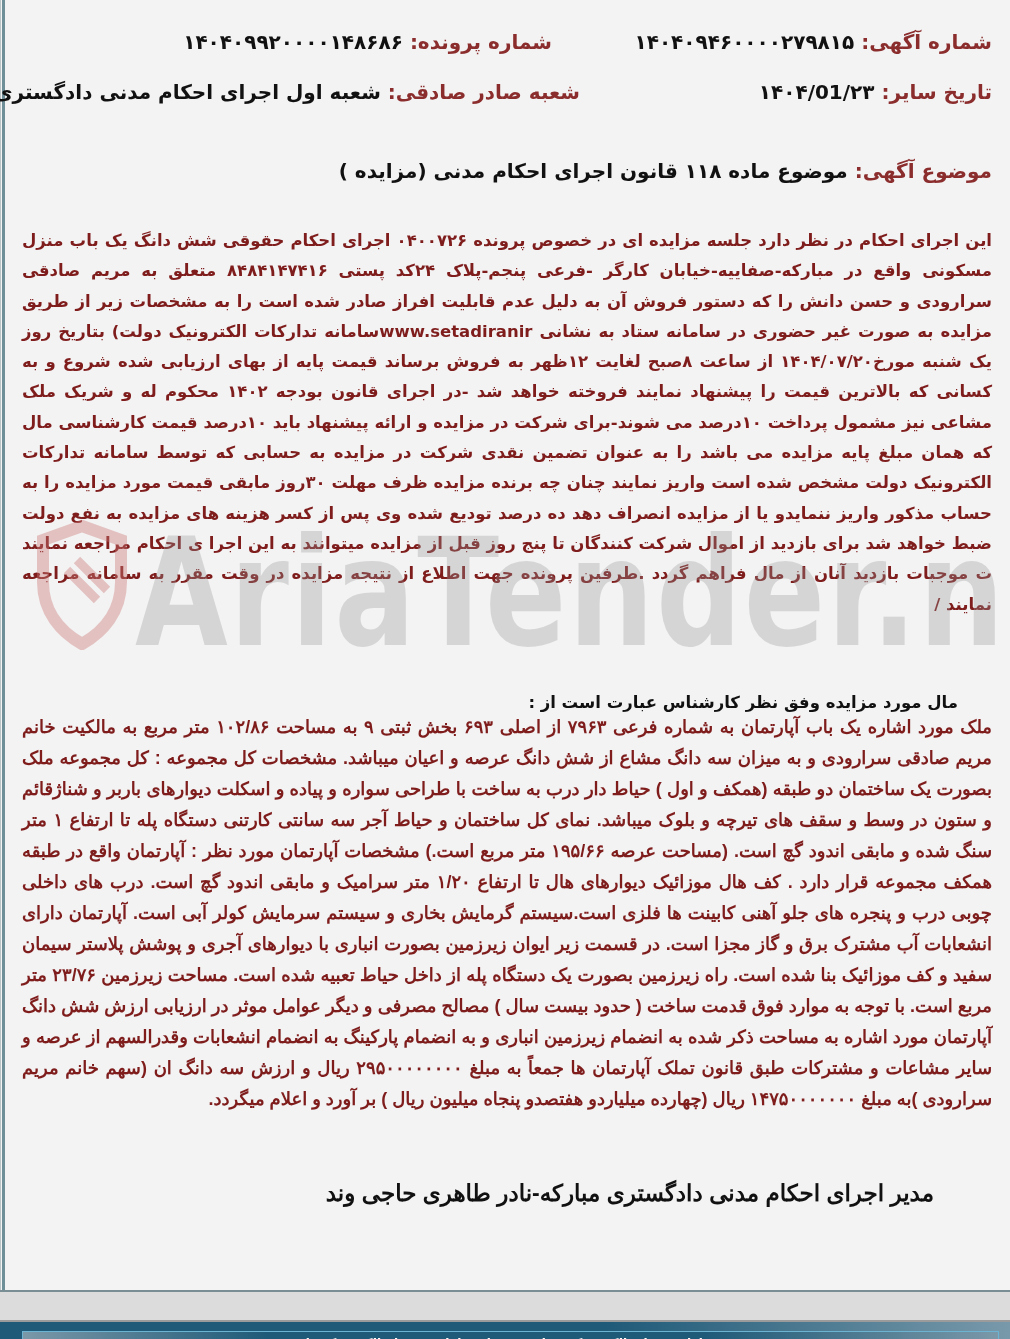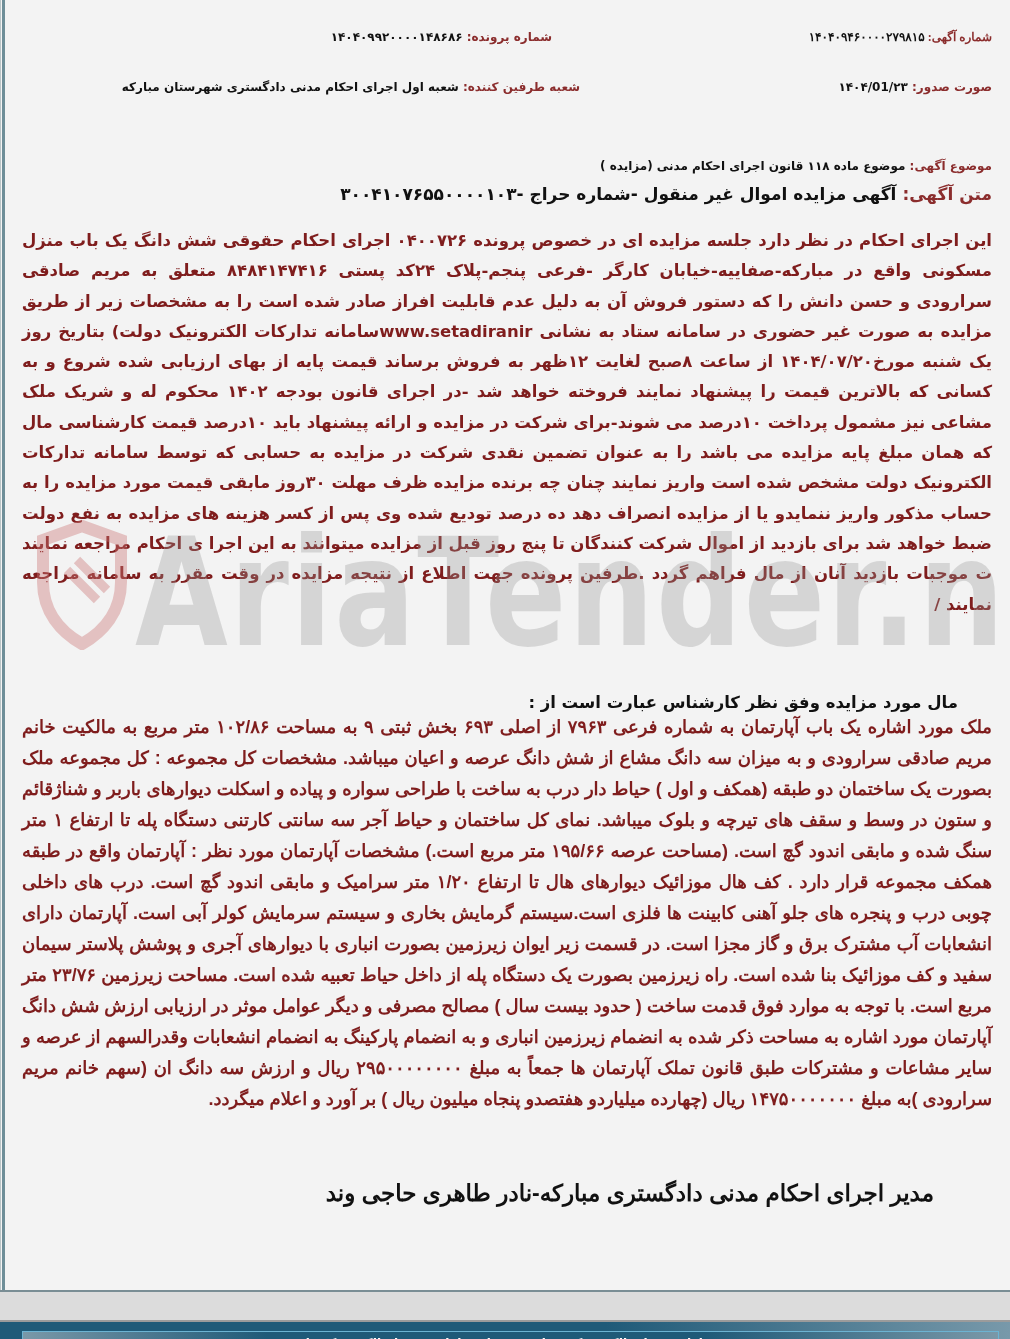--- a/index.html
+++ b/index.html
@@ -7,25 +7,25 @@
       width: 1010px; height: 1339px; overflow: hidden;
       background: #f3f3f3;
       font-family: "DejaVu Sans", sans-serif;
       position: relative;
     }
     .left-edge {
       position: absolute; left: 0; top: 0; width: 5px; height: 1290px;
       background: linear-gradient(to right, #b8c4c6 0 1px, #f3f3f3 1px 2px, #6e8e98 2px 5px);
     }
     .page { position: absolute; left: 5px; top: 0; width: 1005px; height: 1290px; direction: rtl; }
-    .meta-row { position: absolute; font-size: 12px; font-weight: bold; color: #111; white-space: nowrap; }
+    .meta-row { position: absolute; font-size: 20px; font-weight: bold; color: #111; white-space: nowrap; }
     .label { color: #8b2d2d; font-weight: bold; }
     .val { color: #111; }
     .num { letter-spacing: 0.5px; }
-    #ad-no { right: 18px; top: 30px; font-family: Liberation Serif, serif; }
+    #ad-no { right: 18px; top: 30px; }
     #file-no { right: 458px; top: 30px; }
     #issue-date { right: 18px; top: 80px; }
     #branch { right: 430px; top: 80px; }
     #subject { right: 18px; top: 159px; }
     #ad-text-title { right: 18px; top: 184px; font-size: 17px; }
     .body-text {
       position: absolute; right: 18px; width: 970px;
       font-size: 16.5px; font-weight: bold; color: #7f1d1d;
       line-height: 30.3px; text-align: justify; text-align-last: right;
     }
@@ -74,38 +74,34 @@
     <span class="label">شماره آگهی:</span>
     <span class="val num">۱۴۰۴۰۹۴۶۰۰۰۰۲۷۹۸۱۵</span>
   </div>
 
   <div class="meta-row" id="file-no">
     <span class="label">شماره پرونده:</span>
     <span class="val num">۱۴۰۴۰۹۹۲۰۰۰۰۱۴۸۶۸۶</span>
   </div>
 
   <div class="meta-row" id="issue-date">
-    <span class="label">صورت صدور:</span>
+    <span class="label">تاریخ سایر:</span>
     <span class="val num">۱۴۰۴/01/۲۳</span>
   </div>
 
   <div class="meta-row" id="branch">
-    <span class="label">شعبه طرفین کننده:</span>
+    <span class="label">شعبه صادر صادقی:</span>
     <span class="val">شعبه اول اجرای احکام مدنی دادگستری شهرستان مبارکه</span>
   </div>
 
   <div class="meta-row" id="subject">
     <span class="label">موضوع آگهی:</span>
     <span class="val">موضوع ماده ۱۱۸ قانون اجرای احکام مدنی (مزایده )</span>
   </div>
 
-  <div class="meta-row" id="ad-text-title">
-    <span class="label">متن آگهی:</span>
-    <span class="val">آگهی مزایده اموال غیر منقول -شماره حراج -۳۰۰۴۱۰۷۶۵۵۰۰۰۰۱۰۳</span>
-  </div>
 
   <div class="body-text" id="para1">این اجرای احکام در نظر دارد  جلسه مزایده ای  در خصوص پرونده ۰۴۰۰۷۲۶  اجرای احکام حقوقی  شش دانگ   یک باب منزل مسکونی   واقع در  مبارکه-صفاییه-خیابان کارگر -فرعی پنجم-پلاک ۲۴کد پستی ۸۴۸۴۱۴۷۴۱۶  متعلق به  مریم صادقی سرارودی  و  حسن دانش  را   که   دستور فروش آن به دلیل عدم قابلیت افراز صادر شده  است را   به مشخصات زیر  از طریق مزایده به صورت غیر حضوری در سامانه ستاد به نشانی www.setadiranirسامانه تدارکات الکترونیک دولت) بتاریخ روز یک شنبه  مورخ۱۴۰۴/۰۷/۲۰  از  ساعت   ۸صبح لغایت ۱۲ظهر  به فروش برساند  قیمت پایه از بهای ارزیابی شده شروع و به کسانی که بالاترین قیمت را پیشنهاد نمایند فروخته خواهد شد -در اجرای قانون بودجه ۱۴۰۲ محکوم له و شریک ملک مشاعی نیز مشمول پرداخت ۱۰درصد می شوند-برای شرکت در مزایده و ارائه پیشنهاد  باید ۱۰درصد قیمت کارشناسی مال که همان مبلغ پایه مزایده می باشد را به عنوان تضمین نقدی شرکت در مزایده به حسابی که توسط  سامانه تدارکات الکترونیک دولت مشخص شده است  واریز نمایند  چنان چه برنده مزایده ظرف مهلت ۳۰روز مابقی قیمت مورد مزایده را به حساب مذکور واریز ننمایدو یا از مزایده انصراف دهد ده درصد تودیع شده وی پس از کسر هزینه های مزایده به نفع دولت ضبط خواهد شد برای بازدید از اموال شرکت کنندگان تا پنج روز قبل از مزایده میتوانند به این اجرا ی احکام مراجعه نمایند  ت موجبات بازدید آنان از مال فراهم گردد .طرفین پرونده جهت اطلاع از نتیجه مزایده در وقت مقرر به سامانه مراجعه نمایند /</div>
 
   <div class="watermark">
     <svg class="wm-shield" viewBox="0 0 90 130">
       <path d="M45 6 L84 20 L84 62 C84 92 66 112 45 124 C24 112 6 92 6 62 L6 20 Z" fill="none" stroke="rgba(205,120,120,0.45)" stroke-width="12"></path>
       <path d="M30 50 L60 80 M40 40 L70 70" stroke="rgba(205,120,120,0.45)" stroke-width="9" fill="none"></path>
     </svg>
     <div class="wm-text">AriaTender.neT</div>
   </div>

